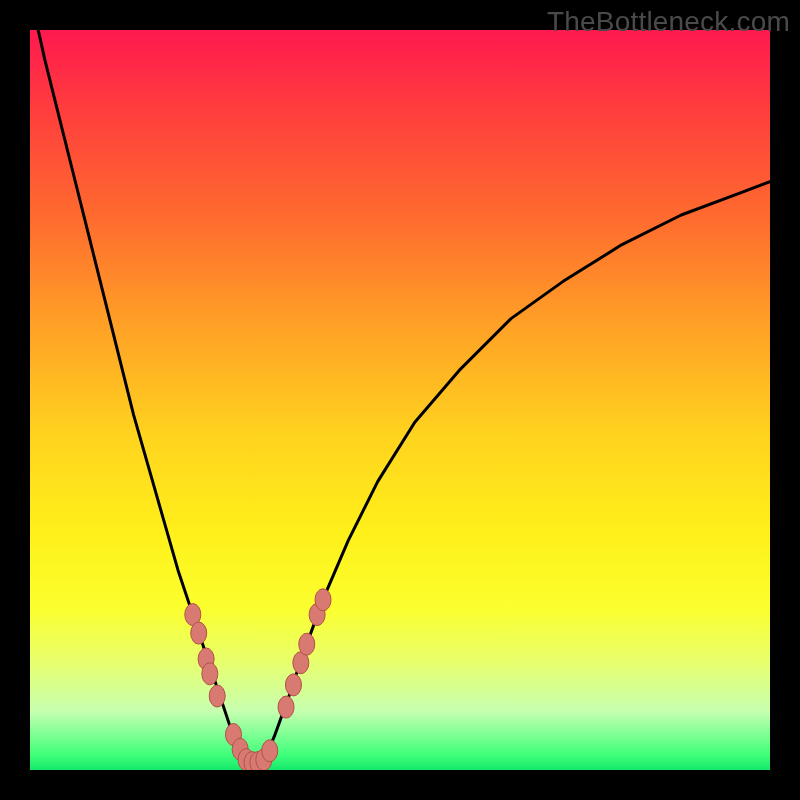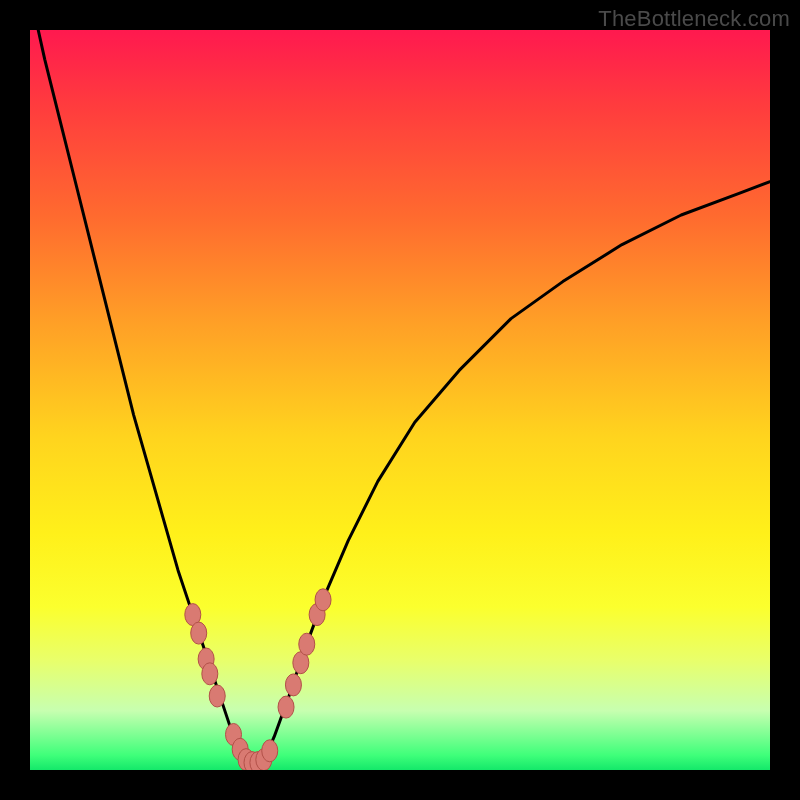--- a/index.html
+++ b/index.html
@@ -35,21 +35,21 @@
       #c7ffb0 92%,
       #3fff7a 98%,
       #14e86a 100%
     );
   }
   .watermark {
     position: absolute;
     top: 6px;
     right: 10px;
     color: #4a4a4a;
-    font-size: 22px;
+    font-size: 28px;
     letter-spacing: 0.2px;
     user-select: none;
   }
   svg { display: block; }
 </style>
 </head>
 <body>
 
 <div class="frame">
   <div class="plot">

